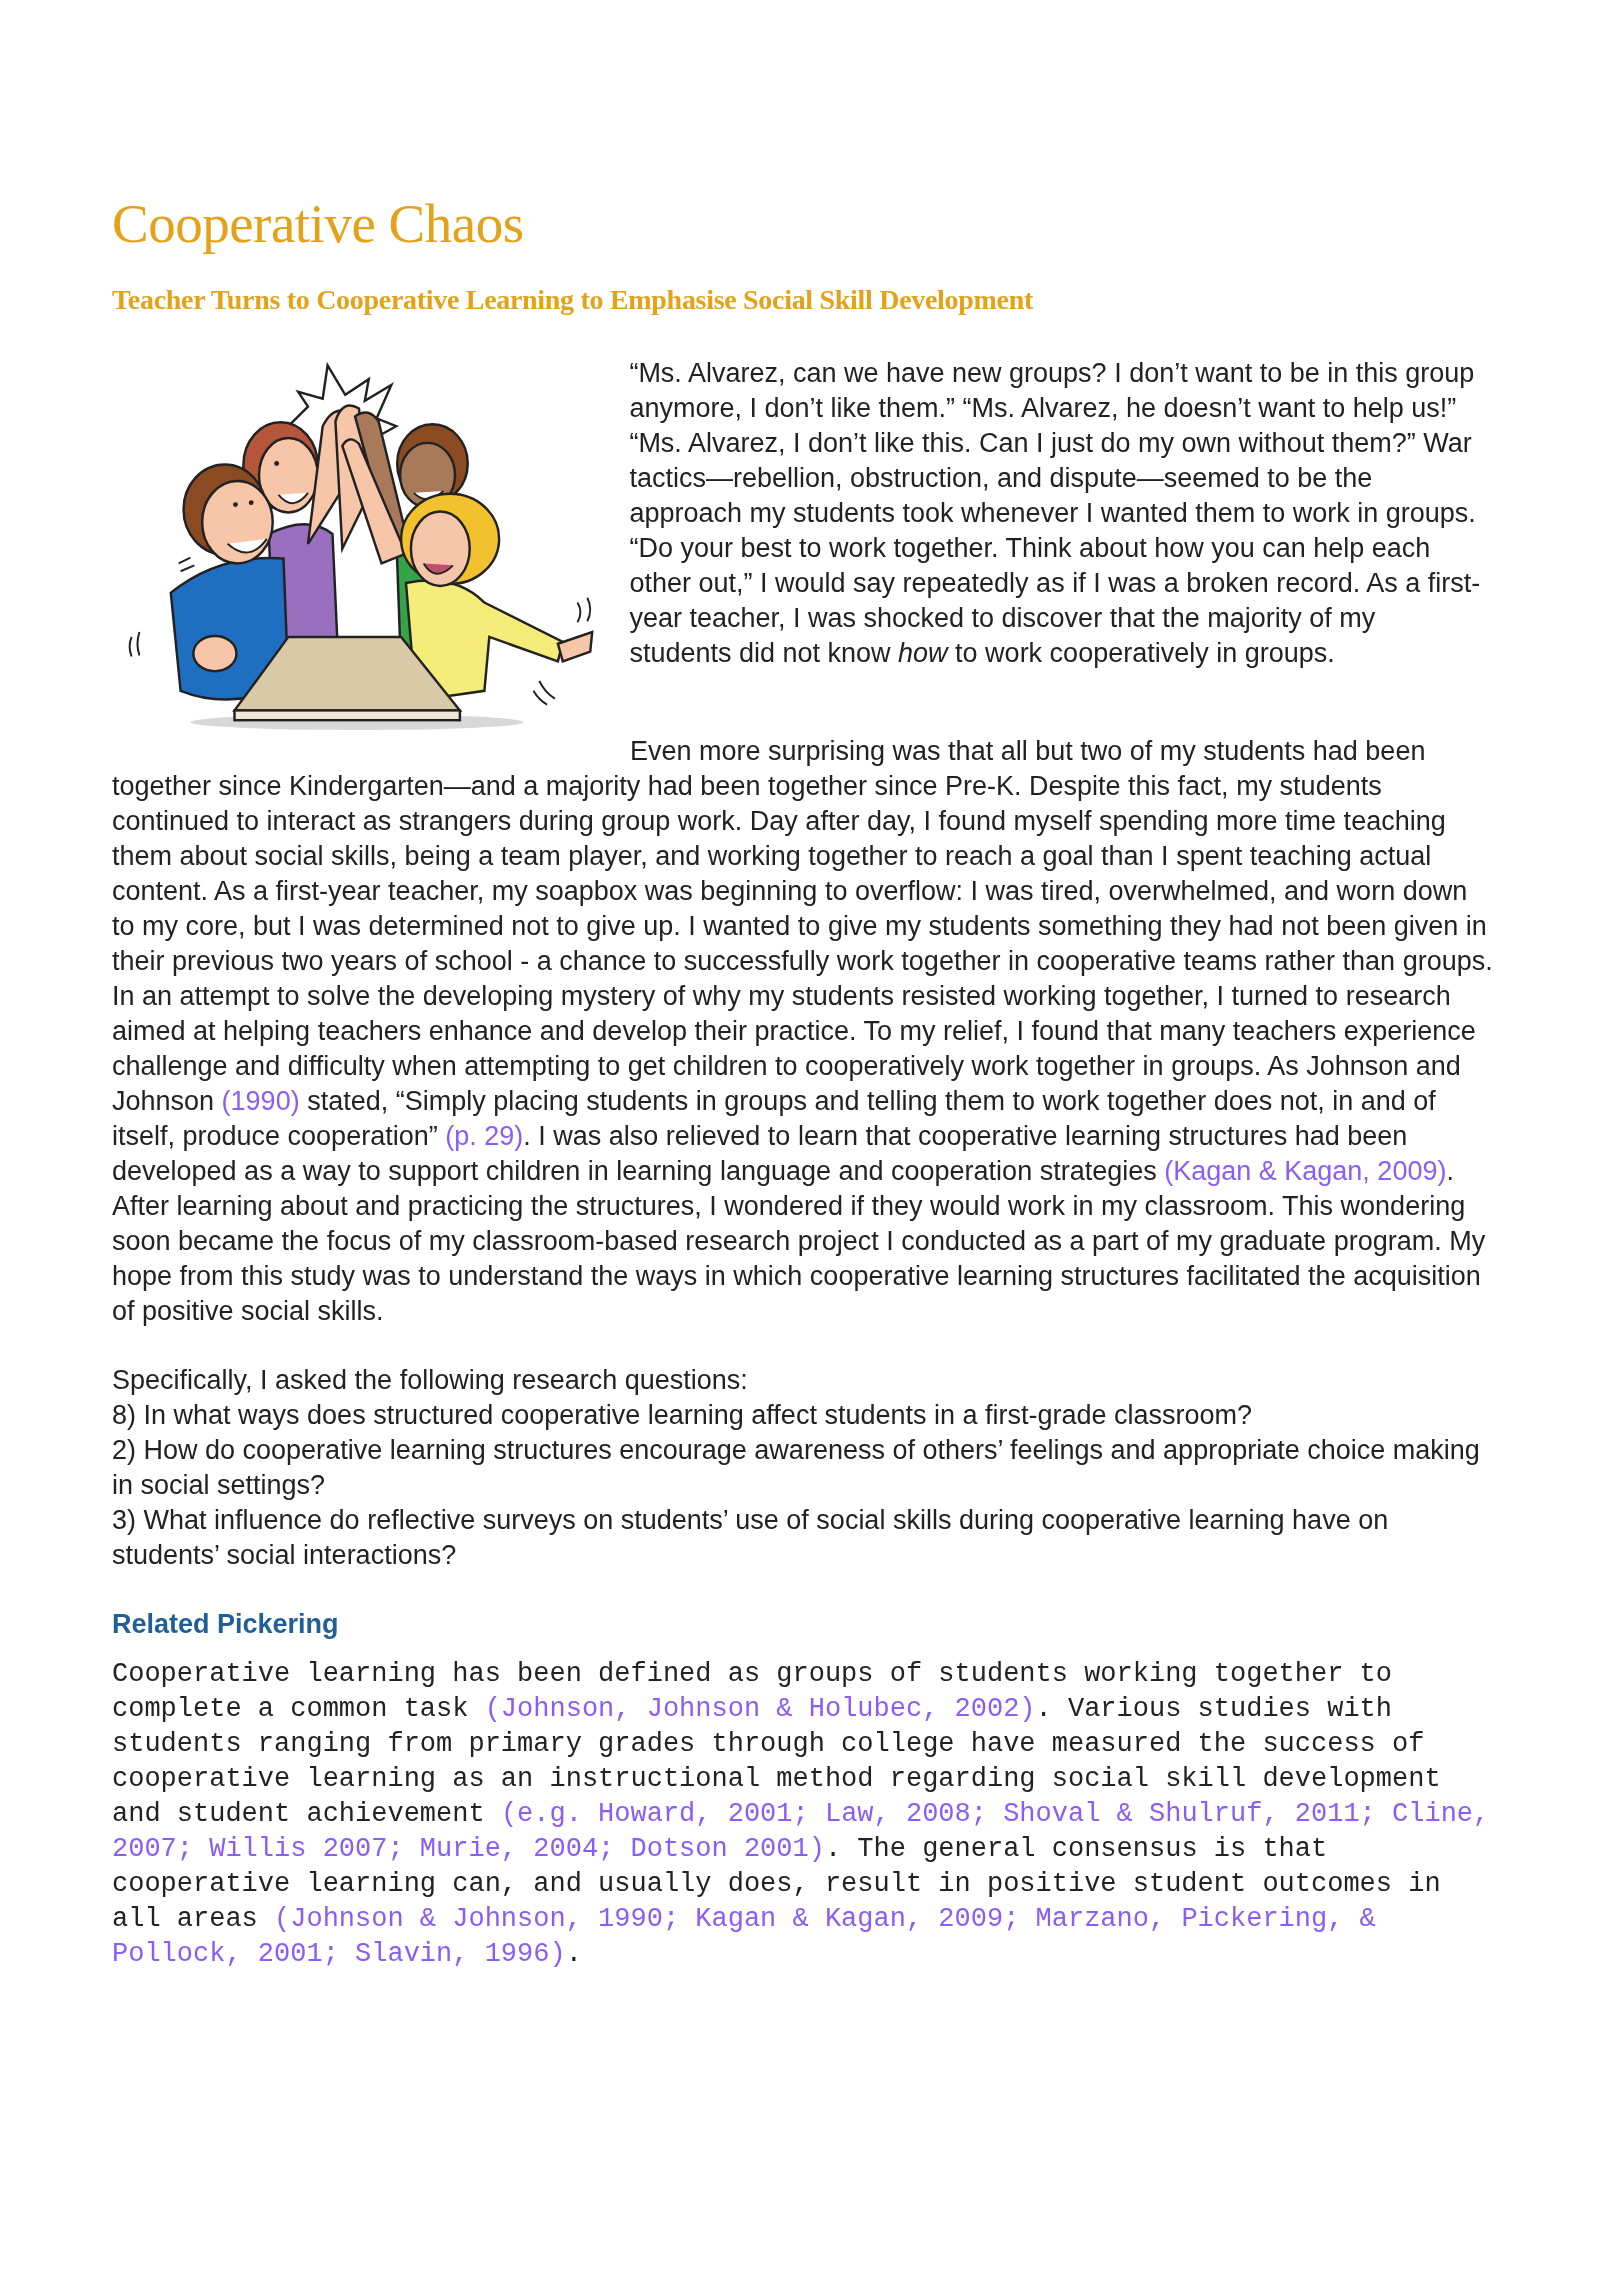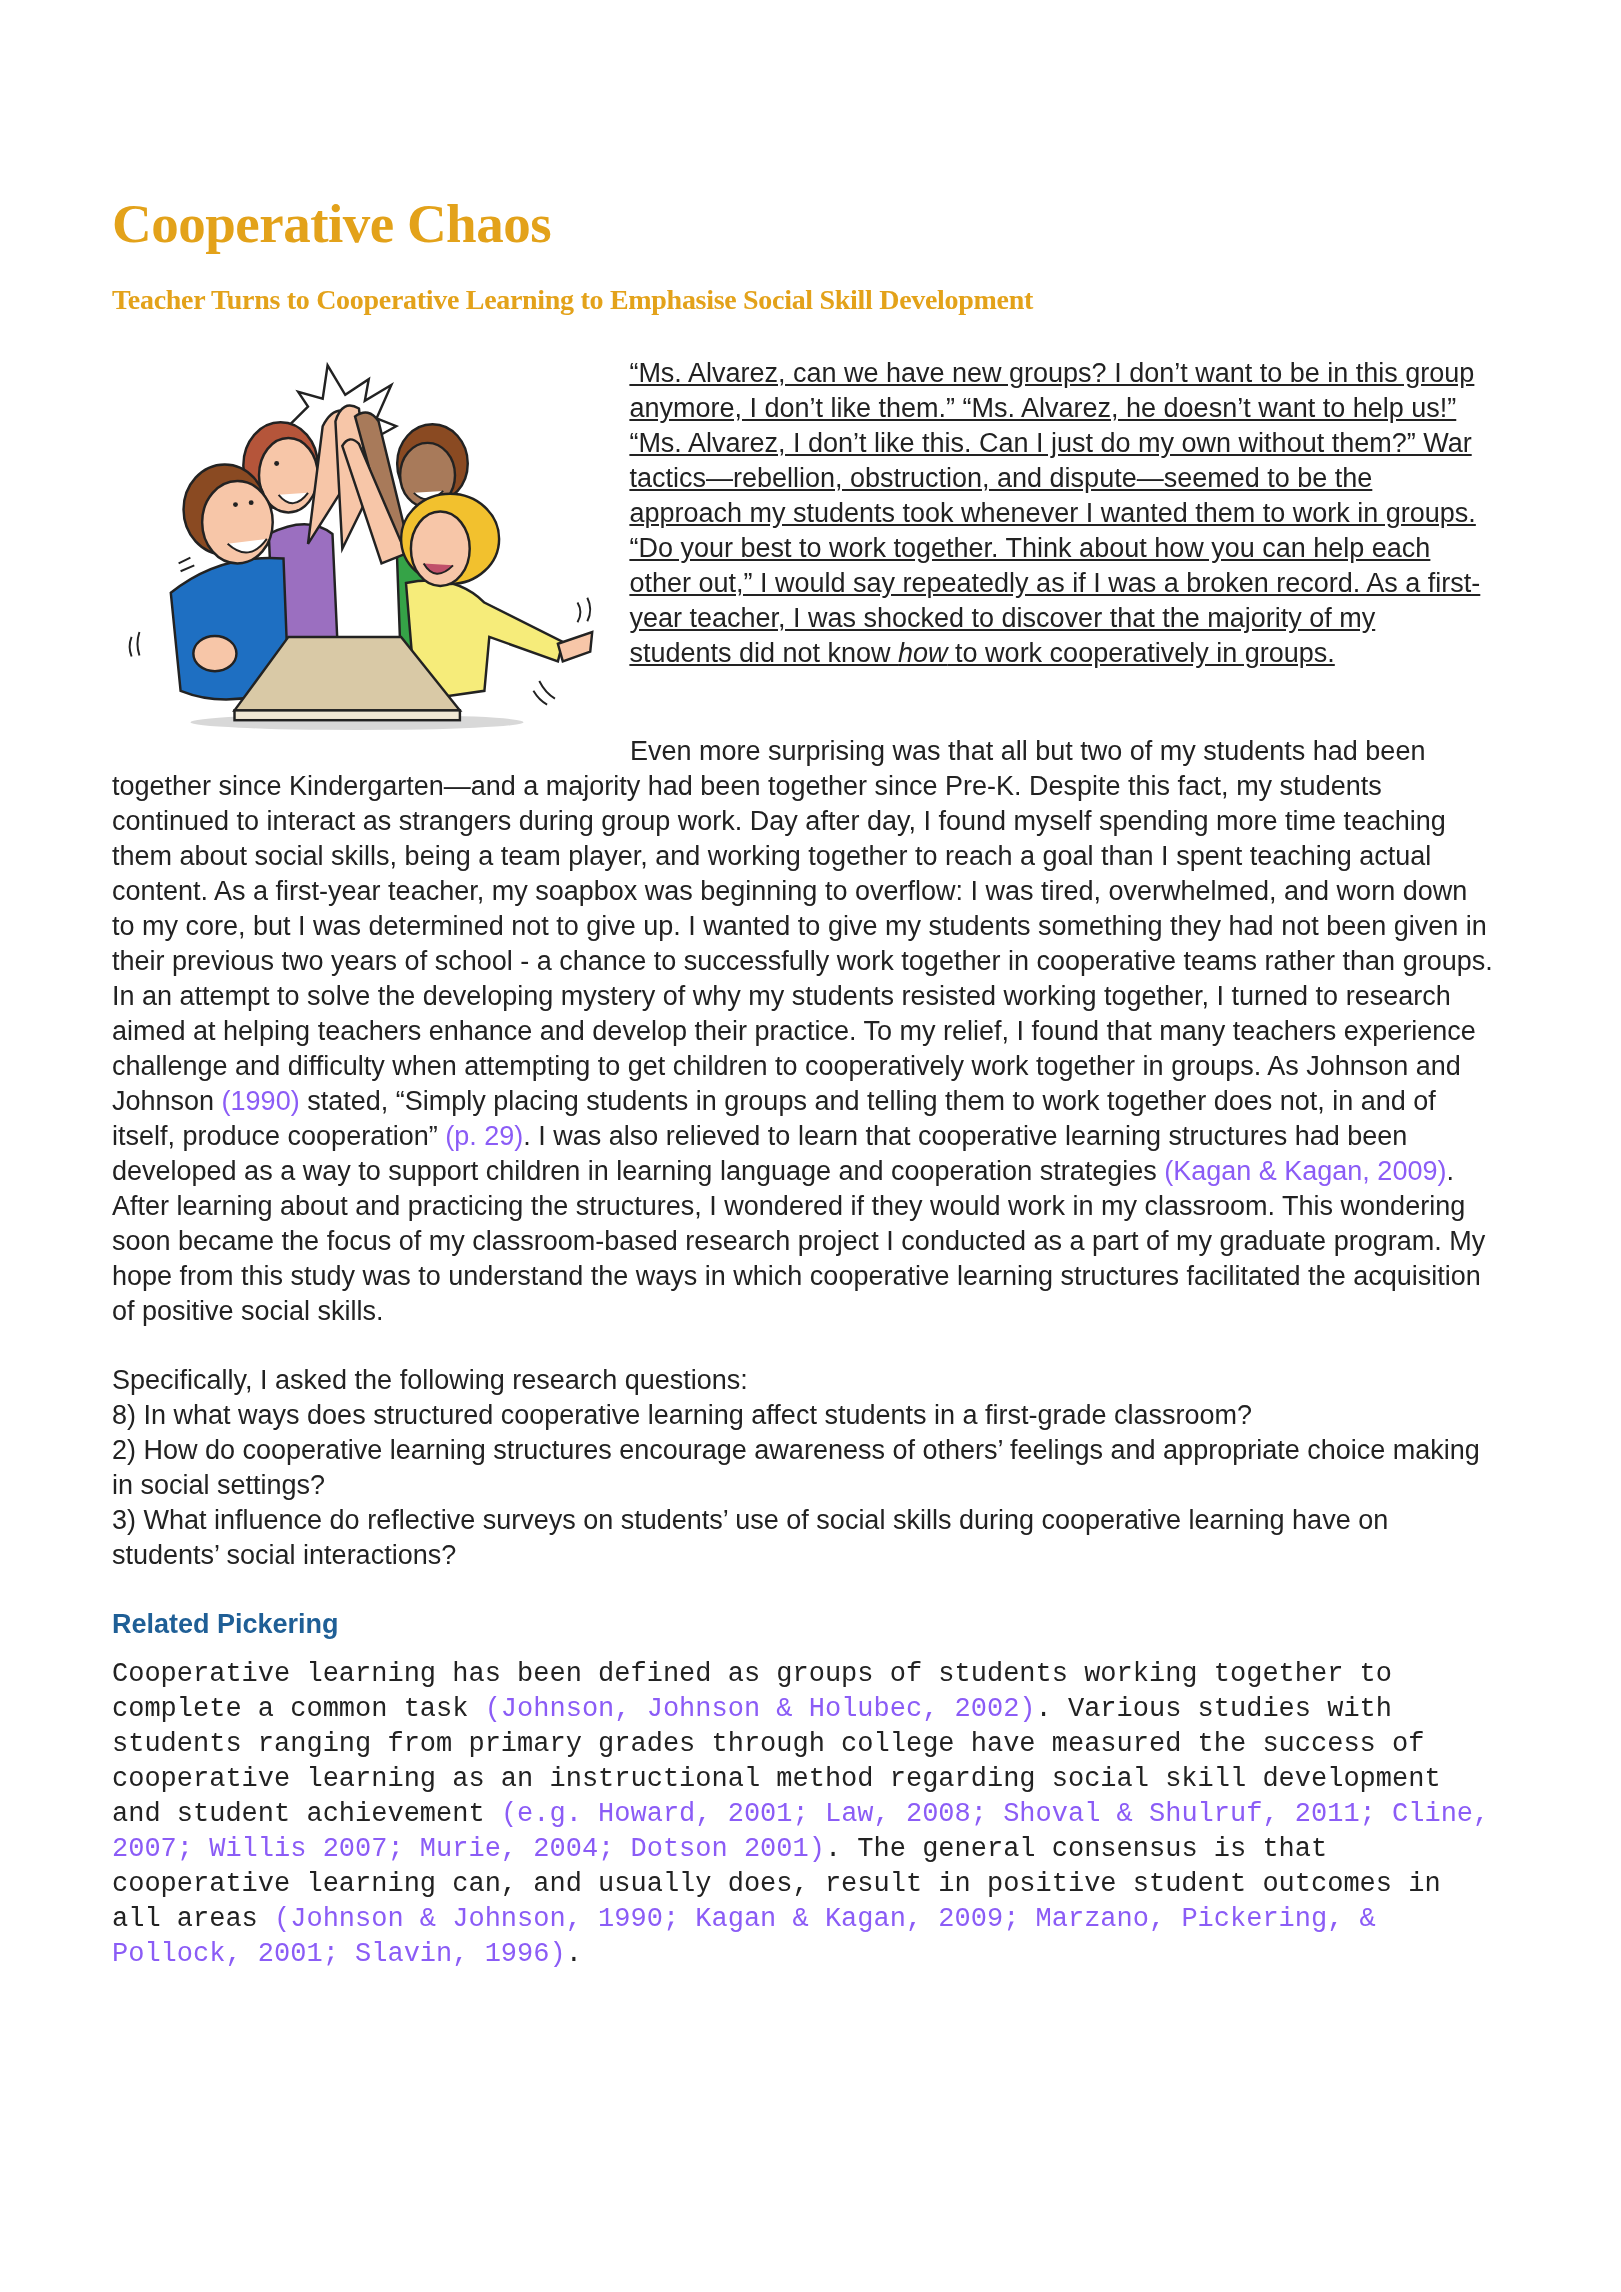--- a/index.html
+++ b/index.html
@@ -3,37 +3,37 @@
 <meta charset="utf-8">
 <style>
   html, body { margin: 0; padding: 0; background: #ffffff; }
   body { width: 1621px; height: 2293px; position: relative; overflow: hidden; }
   .page {
     position: absolute; left: 112px; top: 192px; width: 1384px;
     font-family: "Liberation Sans", sans-serif; color: #222222;
     font-size: 27px; line-height: 35px;
   }
   .title {
-    font-family: "Liberation Serif", serif; font-weight: bold;
+    font-family: "Liberation Serif", serif; font-weight: normal;
     font-size: 55px; line-height: 63px; margin: 0;
     letter-spacing: -0.5px;
   }
   .subtitle {
     font-family: "Liberation Serif", serif; font-weight: bold;
     font-size: 28px; line-height: 46px; margin: 21.6px 0 0 0;
     letter-spacing: -0.3px;
   }
   .byline {
     font-size: 20.6px; line-height: 25.5px; margin: 3.9px 0 0 0; letter-spacing: 0.2px;
   }
   .figure {
     float: left; width: 490px; height: 392px; margin: 15.7px 27.4px 0 0;
   }
   .figure svg { display: block; }
-  .p1 { margin: 33px 12px 0 0; text-decoration: underline; }
+  .p1 { margin: 33px 12px 0 0; }
   p { margin: 0; }
   .p2 { margin-top: 27.4px; text-indent: 518px; }
   .clear { clear: both; }
   .cite { color: #8b5cf6; }
   .rq { margin-top: 34px; }
   .section-heading {
     font-weight: bold; font-size: 27px; line-height: 34px;
     margin: 34px 0 0 0;
   }
   .lit { margin-top: 15.7px; font-family: Liberation Mono, monospace; }

